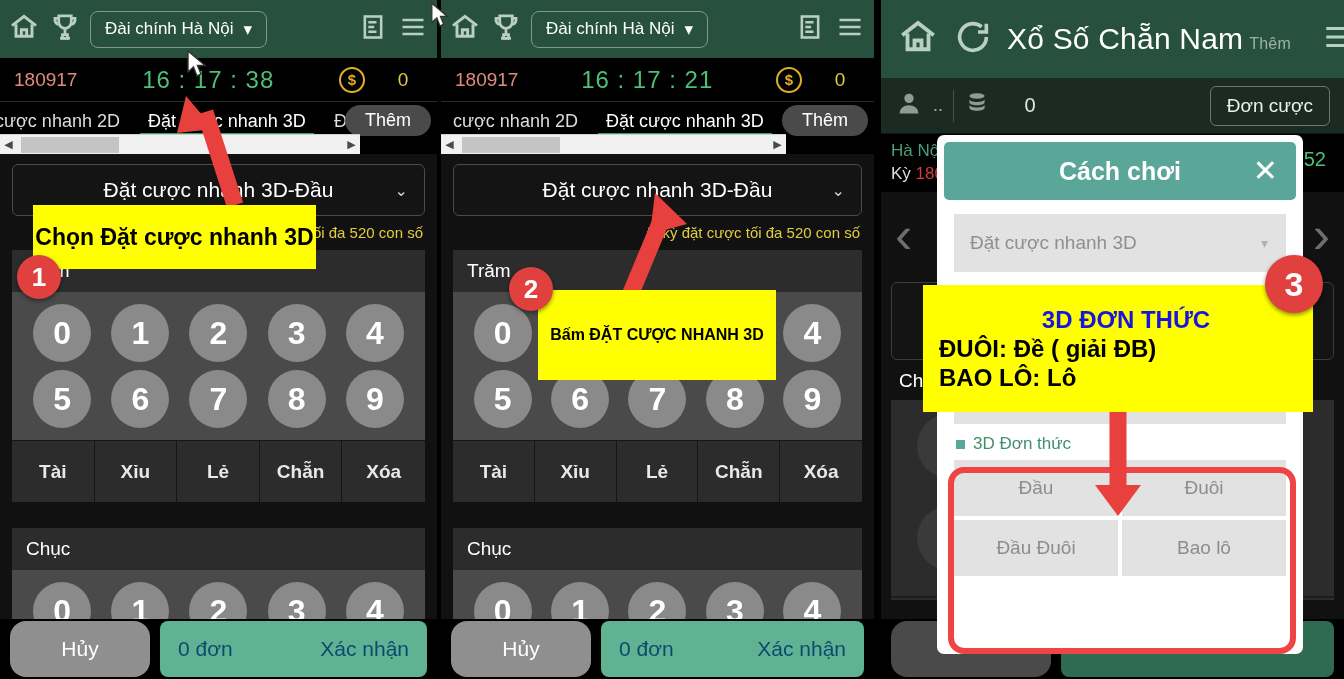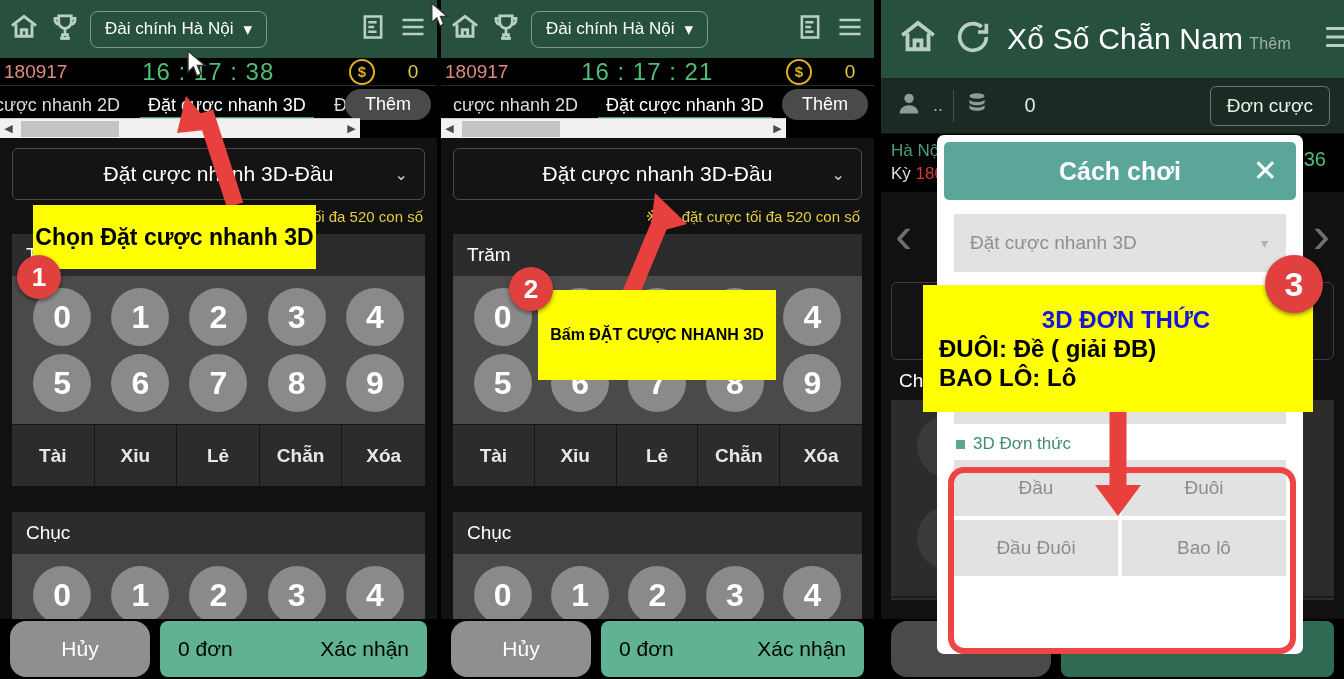--- a/index.html
+++ b/index.html
@@ -29,21 +29,21 @@
     flex: 0 0 auto; border:1px solid #7d9a8a; border-radius:8px;
     color:#fff; font-size:17px; padding:7px 14px; display:flex; align-items:center; gap:10px;
     white-space:nowrap;
   }
   .spacer { flex:1 1 auto; }
   .app-title { color:#fff; font-size:30px; white-space:nowrap; letter-spacing:.2px; }
   .app-title .sub { color:#9db3a6; font-size:16px; margin-left:6px; }
 
   
   .infostrip {
-    height: 28px; background:#000; display:flex; align-items:center; padding: 0 4px;
+    height: 44px; background:#000; display:flex; align-items:center; padding: 0 14px;
     font-size:20px; gap:18px; border-bottom:1px solid #2a2a2a;
   }
   .draw-id { color:#e08b7e; font-size:19px; }
   .clock { color:#4dbf78; font-size:24px; letter-spacing:1px; margin-left: auto; margin-right:auto; white-space:nowrap;}
   .coin {
     width:26px; height:26px; border-radius:50%; border:2px solid #e0b020; color:#e0b020;
     font-size:15px; font-weight:bold; display:flex; align-items:center; justify-content:center;
   }
   .coin-amt { color:#e0cd40; font-size:19px; min-width:40px; text-align:center; }
 
@@ -97,21 +97,21 @@
   
   .bottombar {
     position:absolute; left:0; bottom:0; width:100%; height:60px; background:#000;
     display:flex; align-items:center; gap:10px; padding:4px 10px;
   }
   .btn-cancel {
     width:140px; height:56px; background:#8f8f8f; color:#fff; border-radius:16px;
     display:flex; align-items:center; justify-content:center; font-size:21px;
   }
   .btn-confirm {
-    flex:1 1 auto; height:56px; background:#5fb392; border-radius:8px; color:#000000;
+    flex:1 1 auto; height:56px; background:#5fb392; border-radius:8px; color:#0c4a6e;
     display:flex; align-items:center; justify-content:space-between; padding:0 18px; font-size:21px;
   }
 
   
   .p3-userbar {
     height:56px; background:#1b2b24; display:flex; align-items:center; padding:0 14px; gap:10px;
     color:#c9d6cf; font-size:19px; border-bottom:1px solid #0d1510;
   }
   .p3-userbar .divider { width:1px; height:32px; background:#44544c; }
   .p3-dots { color:#9fb0a7; font-size:18px; }
@@ -463,21 +463,21 @@
       <span class="p3-donbtn">Đơn cược</span>
     </div>
 
     <div class="p3-drawinfo">
       <div class="l1">Hà Nội</div>
       <div class="l2">
         <span>Kỳ</span>
         <b>1804</b>
       </div>
     </div>
-    <div class="p3-num">36</div>
+    <div class="p3-num">52</div>
 
     <div class="p3-arrowL">‹</div>
     <div class="p3-arrowR">›</div>
 
     <div class="p3-box"></div>
     <div class="p3-chuc">Chục</div>
     <div class="p3-ballrow">
       <div class="row">
           <div class="b"></div>
           <div class="b"></div>

